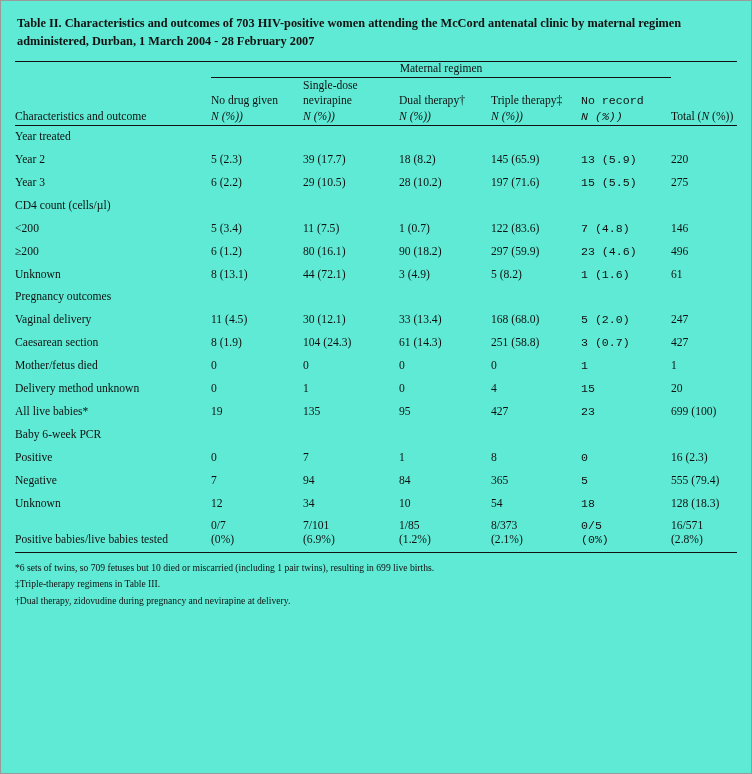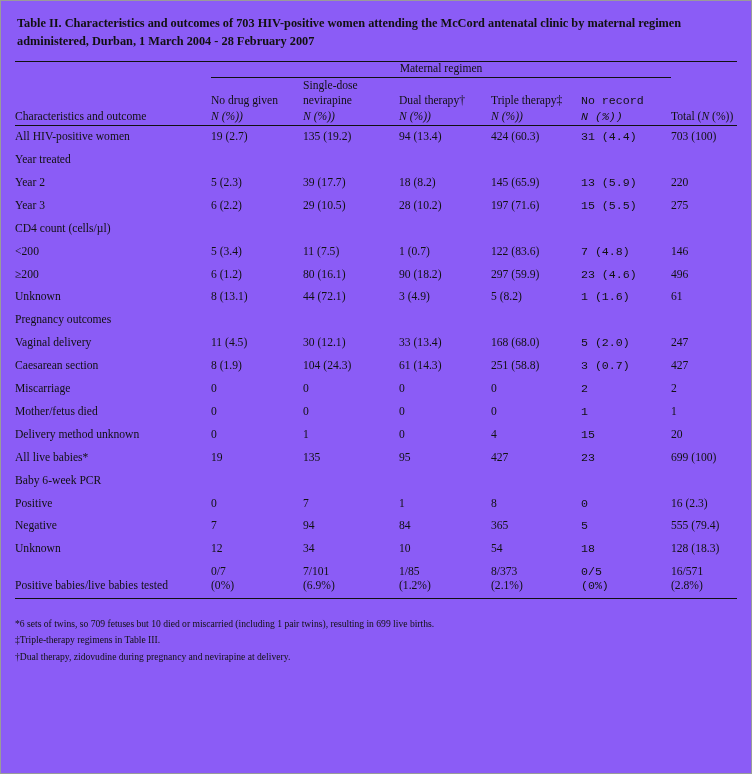--- a/index.html
+++ b/index.html
@@ -9,21 +9,21 @@
   }
   body {
     font-family: "Liberation Serif", serif;
     color: #111111;
   }
   .page {
     position: relative;
     width: 752px;
     height: 774px;
     box-sizing: border-box;
-    background: #8b5cf6;
+    background: #5eead4;
     border: 1px solid #9a9a9a;
     overflow: hidden;
   }
   .inner {
     padding: 12px 14px 8px 14px;
     box-sizing: border-box;
     height: 100%;
   }
   .caption {
     font-size: 12.3px;
@@ -85,21 +85,21 @@
   td.c3 { width: 92px; }
   td.c4 { width: 90px; font-family: Liberation Serif, serif; }
   td.c5 { width: 90px; font-family: Liberation Mono, monospace; }
   td.c6 { width: auto; }
   .b { font-weight: bold; }
   .ind1 { padding-left: 12px; }
   .ind2 { padding-left: 26px; }
   .gap-before td { padding-top: 16px; }
   .two-line { line-height: 1.55; }
   .footnotes {
-    margin-top: 17px;
+    margin-top: 7px;
     font-size: 9.6px;
     line-height: 1.72;
   }
   .footnotes div {
     white-space: nowrap;
   }
 </style>
 </head>
 <body>
 
@@ -147,29 +147,20 @@
             <span>Total (<i>N</i> (%))</span>
           </td>
         </tr>
 
         <tr class="rule-bottom">
           <td colspan="7"></td>
         </tr>
       </tbody>
 
       <tbody class="body" id="rows-body">
-          <tr>
-            <td class="c0 b">All HIV-positive women</td>
-            <td class="c1 b">19 (2.7)</td>
-            <td class="c2 b">135 (19.2)</td>
-            <td class="c3 b">94 (13.4)</td>
-            <td class="c4 b">424 (60.3)</td>
-            <td class="c5 b">31 (4.4)</td>
-            <td class="c6 b">703 (100)</td>
-          </tr>
           <tr>
             <td class="c0">Year treated</td>
             <td class="c1"></td>
             <td class="c2"></td>
             <td class="c3"></td>
             <td class="c4"></td>
             <td class="c5"></td>
             <td class="c6"></td>
           </tr>
           <tr>
@@ -247,29 +238,20 @@
           <tr>
             <td class="c0 ind2">Caesarean section</td>
             <td class="c1">8 (1.9)</td>
             <td class="c2">104 (24.3)</td>
             <td class="c3">61 (14.3)</td>
             <td class="c4">251 (58.8)</td>
             <td class="c5">3 (0.7)</td>
             <td class="c6">427</td>
           </tr>
           <tr>
-            <td class="c0 ind2">Miscarriage</td>
-            <td class="c1">0</td>
-            <td class="c2">0</td>
-            <td class="c3">0</td>
-            <td class="c4">0</td>
-            <td class="c5">2</td>
-            <td class="c6">2</td>
-          </tr>
-          <tr>
             <td class="c0 ind2">Mother/fetus died</td>
             <td class="c1">0</td>
             <td class="c2">0</td>
             <td class="c3">0</td>
             <td class="c4">0</td>
             <td class="c5">1</td>
             <td class="c6">1</td>
           </tr>
           <tr>
             <td class="c0 ind2">Delivery method unknown</td>

